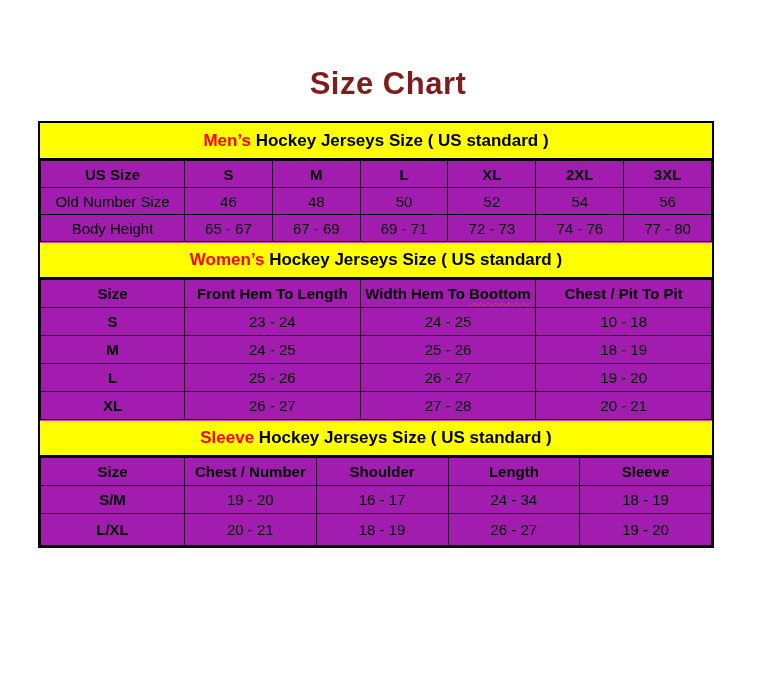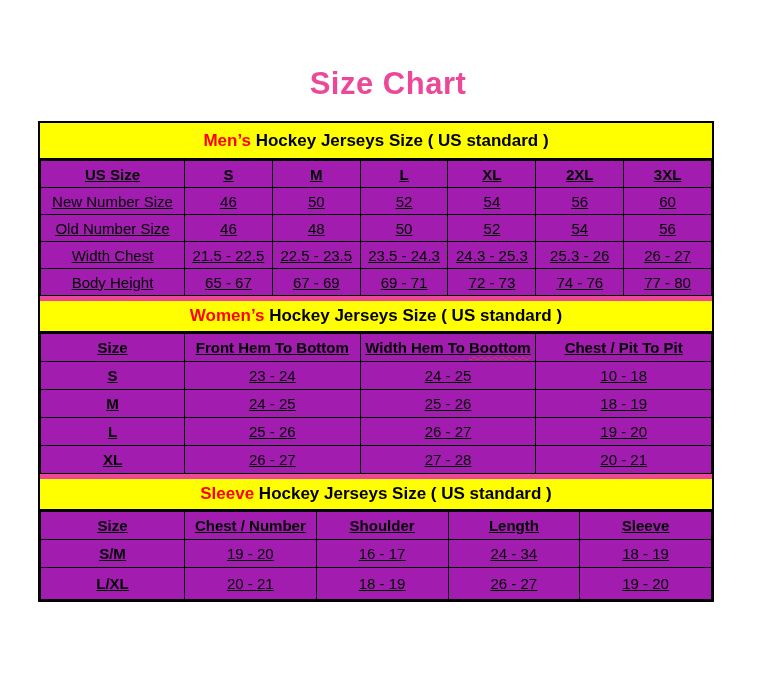--- a/index.html
+++ b/index.html
@@ -11,61 +11,61 @@
     position: relative;
     overflow: hidden;
   }
   .page-title {
     position: absolute;
     top: 66px; left: 0;
     width: 776px;
     text-align: center;
     font-size: 31px;
     font-weight: bold;
-    color: #ec4899;
+    color: #7f1d1d;
     letter-spacing: 0.5px;
   }
   .chart-wrap {
     position: absolute;
     left: 38px; top: 121px;
     width: 676px;
     border: 2px solid #000000;
     background: #a21caf;
   }
   .band {
     background: #FFFF00;
     height: 37px;
     display: flex;
     align-items: center;
     justify-content: center;
     font-weight: bold;
     font-size: 17px;
     border-bottom: 2px solid #000000;
     white-space: pre;
   }
-  .band.mid { border-top: 5px solid #ec4899; }
+  .band.mid { border-top: 1px solid #ec4899; }
   .band .red-word { color: #FF0000; }
   table {
     width: 100%;
     border-collapse: collapse;
     table-layout: fixed;
   }
   th, td {
     border: 1.5px solid #000000;
     text-align: center;
     vertical-align: middle;
     font-size: 15px;
     padding: 2px 1px;
     overflow: hidden;
     white-space: nowrap;
   }
   th { font-weight: bold; }
   td { font-weight: normal; }
   td.b { font-weight: bold; }
-  tr { height: 27px; text-decoration: underline; }
+  tr { height: 27px; }
   .women-tbl tr, .youth-tbl tr { height: 28px; }
   .youth-tbl tr.last { height: 32px; }
   .squiggle {
     text-decoration: underline;
     text-decoration-style: wavy;
     text-decoration-color: #C94742;
     text-decoration-thickness: 1px;
     text-underline-offset: 3px;
   }
 </style>
@@ -92,47 +92,29 @@
         <tr>
       <th>US Size</th>
       <th>S</th>
       <th>M</th>
       <th>L</th>
       <th>XL</th>
       <th>2XL</th>
       <th>3XL</th>
     </tr>
     <tr>
-      <td>New Number Size</td>
-      <td>46</td>
-      <td>50</td>
-      <td>52</td>
-      <td>54</td>
-      <td>56</td>
-      <td>60</td>
-    </tr>
-    <tr>
       <td>Old Number Size</td>
       <td>46</td>
       <td>48</td>
       <td>50</td>
       <td>52</td>
       <td>54</td>
       <td>56</td>
     </tr>
     <tr>
-      <td>Width Chest</td>
-      <td>21.5 - 22.5</td>
-      <td>22.5 - 23.5</td>
-      <td>23.5 - 24.3</td>
-      <td>24.3 - 25.3</td>
-      <td>25.3 - 26</td>
-      <td>26 - 27</td>
-    </tr>
-    <tr>
       <td>Body Height</td>
       <td>65 - 67</td>
       <td>67 - 69</td>
       <td>69 - 71</td>
       <td>72 - 73</td>
       <td>74 - 76</td>
       <td>77 - 80</td>
     </tr>
   </tbody>
     </table>
@@ -142,21 +124,21 @@
   <table class="women-tbl">
     <colgroup>
         <col style="width:144px">
         <col>
         <col>
         <col>
       </colgroup>
     <tbody>
         <tr>
       <th>Size</th>
-      <th>Front Hem To Bottom</th>
+      <th>Front Hem To Length</th>
       <th><span>Width Hem To </span><span class="squiggle">Boottom</span></th>
       <th>Chest / Pit To Pit</th>
     </tr>
     <tr>
       <td class="b">S</td>
       <td>23 - 24</td>
       <td>24 - 25</td>
       <td>10 - 18</td>
     </tr>
     <tr>

